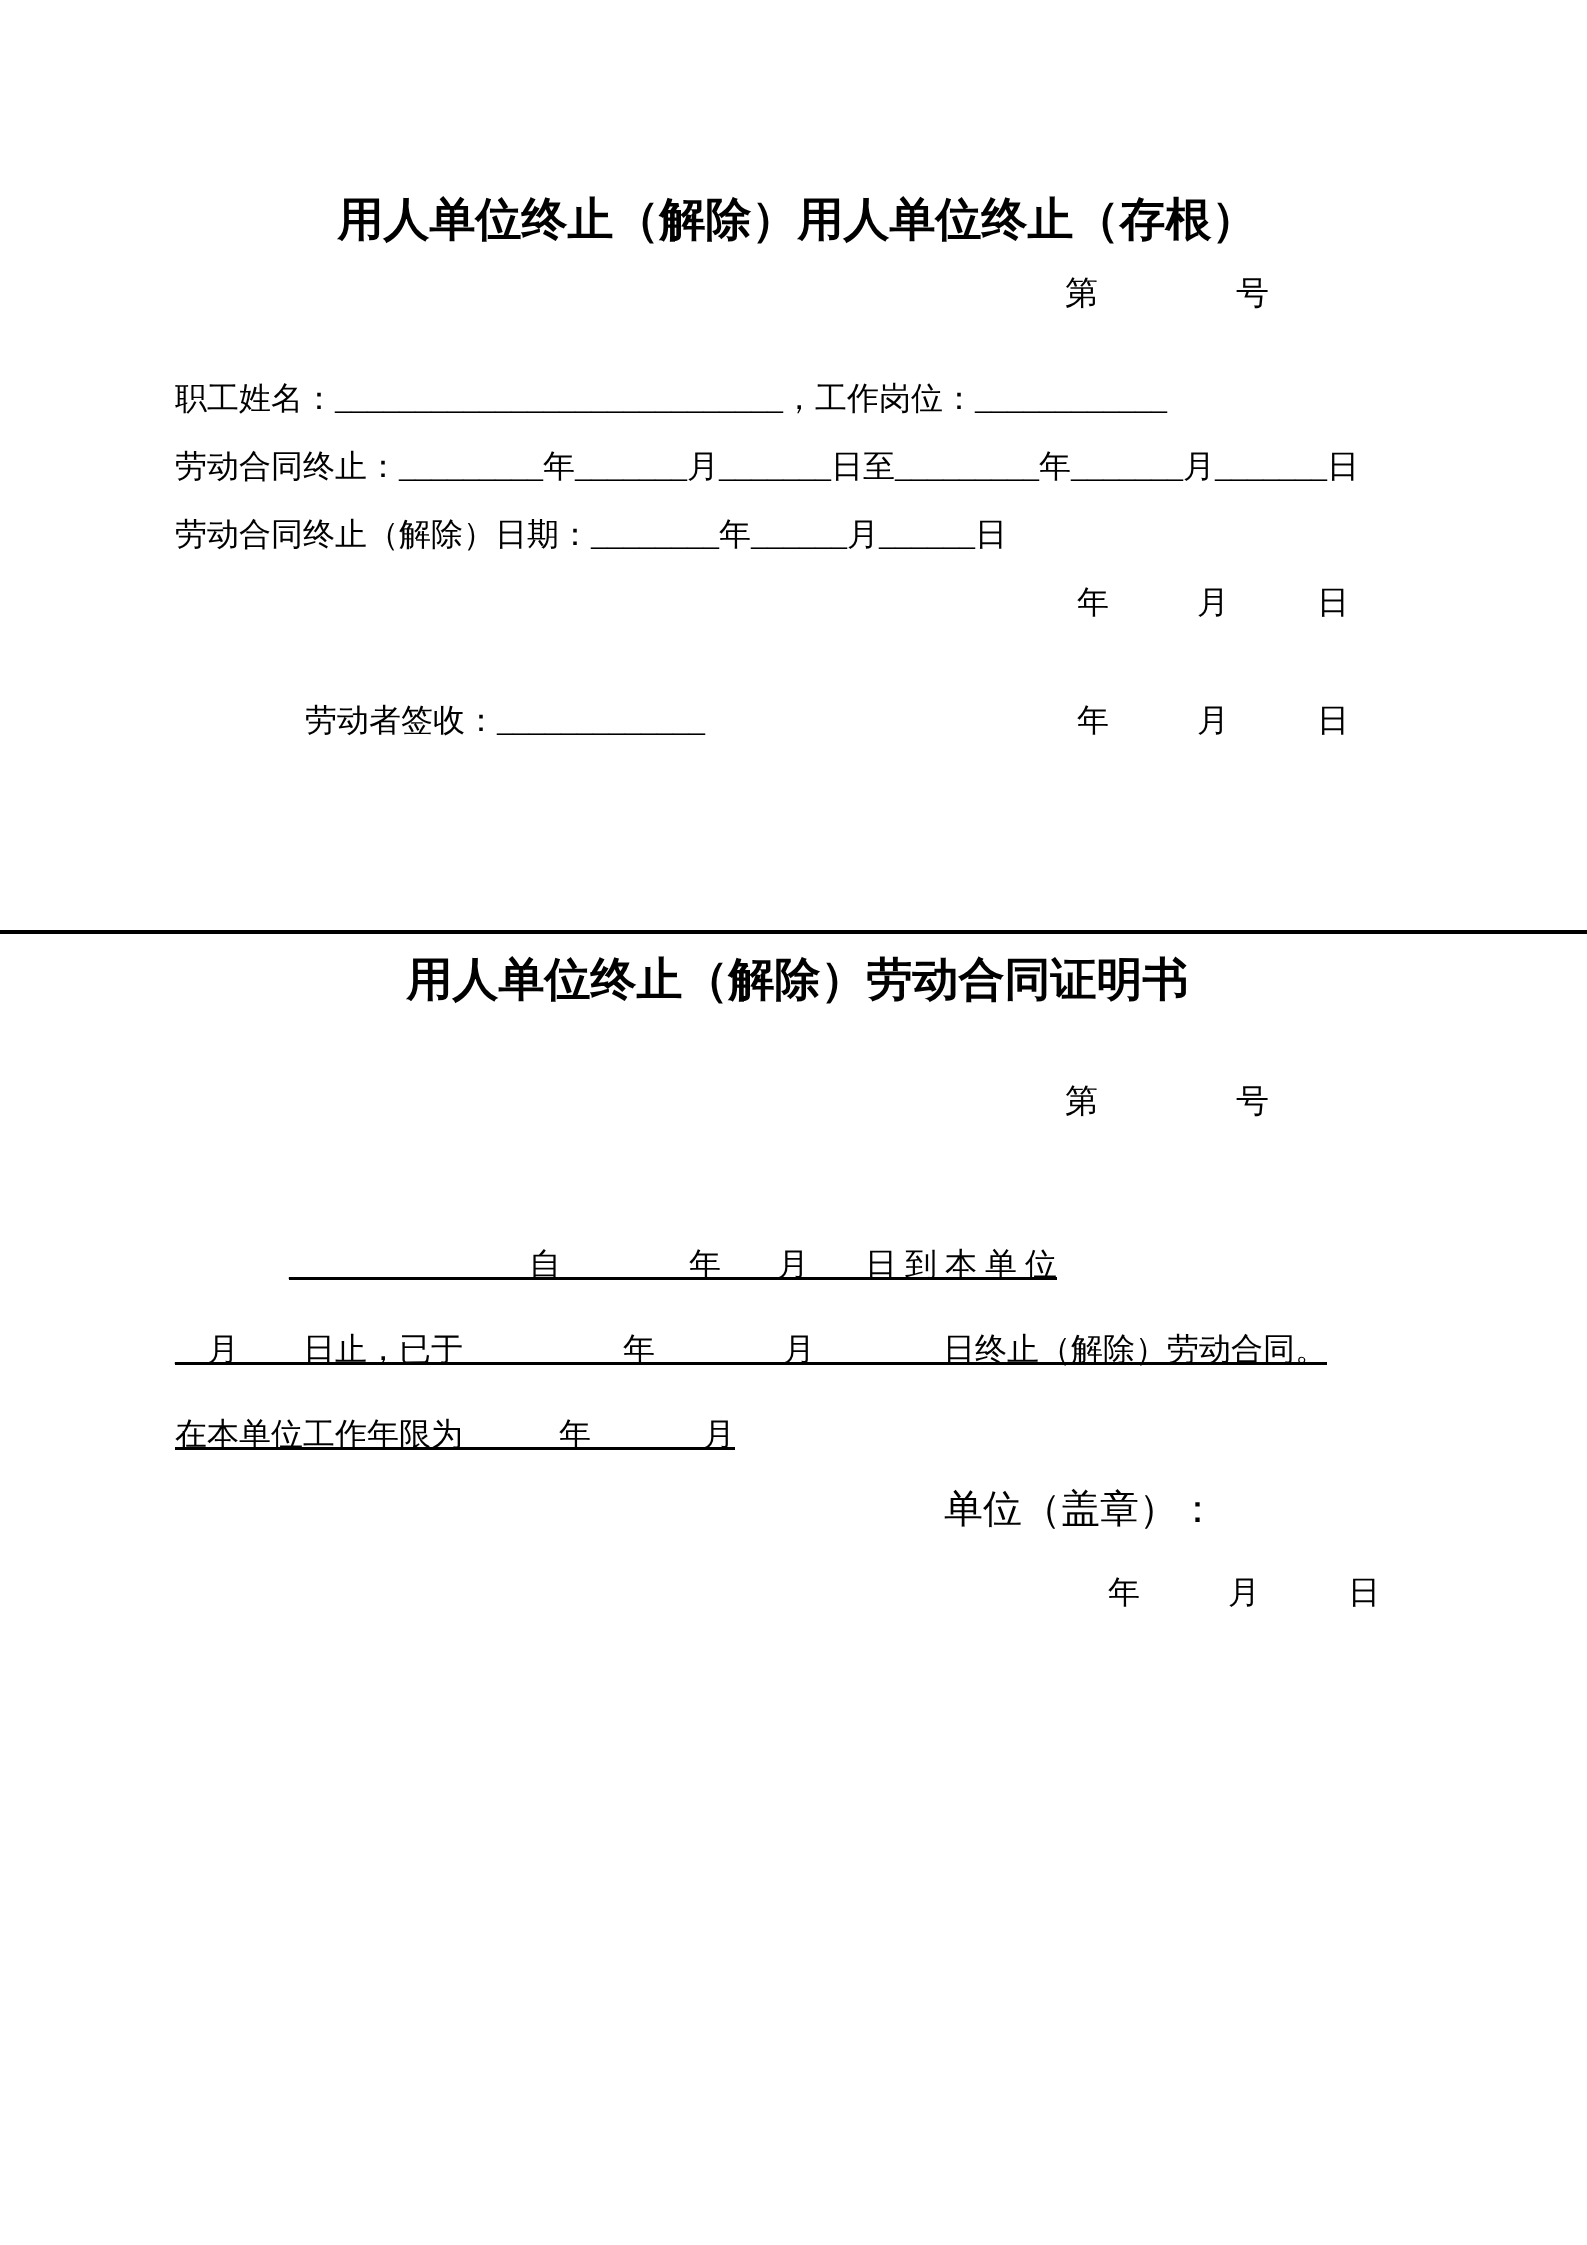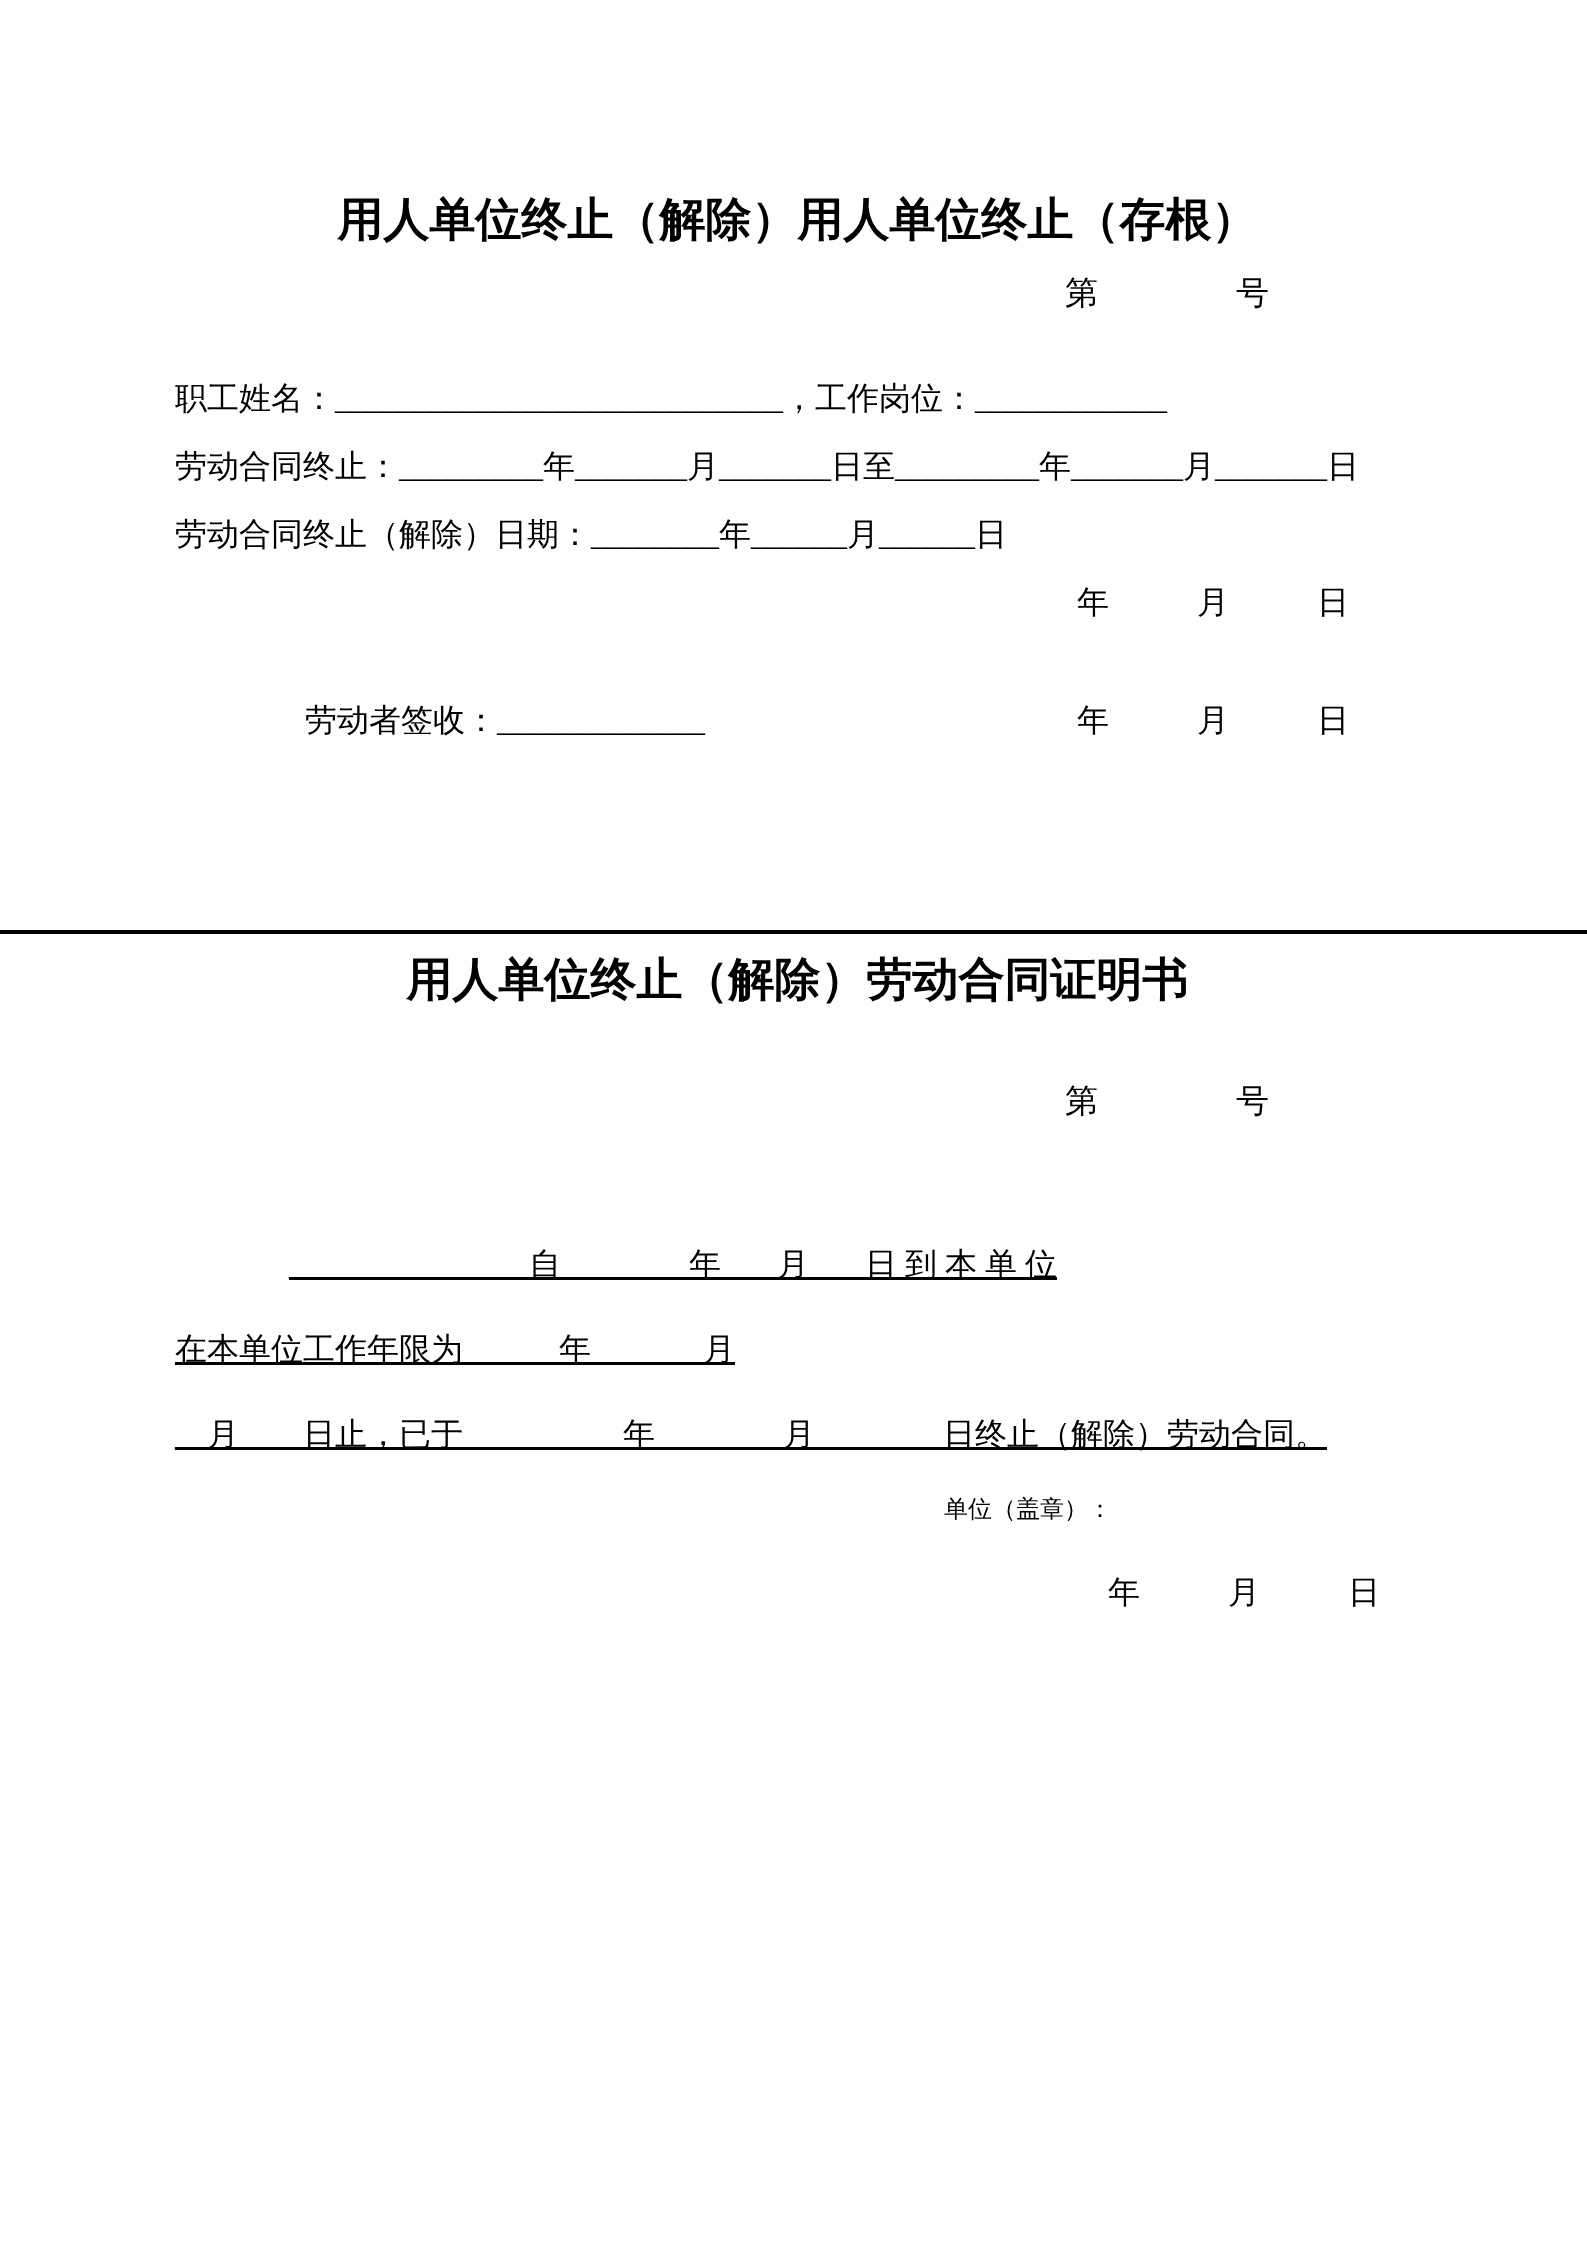--- a/index.html
+++ b/index.html
@@ -40,21 +40,21 @@
   .date-group { margin-left: auto; display: flex; gap: 88px; margin-right: 71px; white-space: nowrap; }
   .sign-line { margin-top: 50px; }
   .sign-indent { margin-left: 130px; }
   .divider { position: absolute; left: 0; top: 930px; width: 1587px; height: 4px; background: #000000; }
   .certificate { margin-top: 196px; }
   .certificate .number-line { margin-top: 70px; }
   .paragraph { margin-top: 98px; font-size: 32px; }
   .para-line { line-height: 85px; height: 85px; white-space: pre; text-decoration: underline; }
   .para-indent { padding-left: 114px; }
   .closing-line { font-size: 32px; line-height: 80px; height: 80px; padding-left: 132px; white-space: pre; }
-  .seal-line { font-size: 24px; line-height: 64px; height: 70px; padding-left: 769px; white-space: pre; }
+  .seal-line { font-size: 39px; line-height: 64px; height: 70px; padding-left: 769px; white-space: pre; }
   .final-date-line { display: flex; gap: 88px; padding-left: 933px; margin-top: 10px; font-size: 32px; line-height: 70px; height: 70px; white-space: nowrap; }
 </style>
 </head>
 <body>
 
 <div class="page">
 
   <section class="stub">
     <h1 class="doc-title">用人单位终止（解除）用人单位终止（存根）</h1>
 
@@ -92,22 +92,22 @@
   <section class="certificate">
     <h1 class="doc-title">用人单位终止（解除）劳动合同证明书</h1>
 
     <div class="number-line">
       <span>第</span>
       <span>号</span>
     </div>
 
     <div class="paragraph">
       <div class="para-line para-indent">_______________自 _ _ _ _ _ 年 _ _ 月 _ _ 日 到 本 单 位</div>
+      <div class="para-line">__月____日止，已于__________年________月________日终止（解除）劳动合同。</div>
       <div class="para-line">在本单位工作年限为______年_______月</div>
-      <div class="para-line">__月____日止，已于__________年________月________日终止（解除）劳动合同。</div>
     </div>
 
 
     <div class="seal-line">单位（盖章）：</div>
 
     <div class="final-date-line">
       <span>年</span>
       <span>月</span>
       <span>日</span>
     </div>

